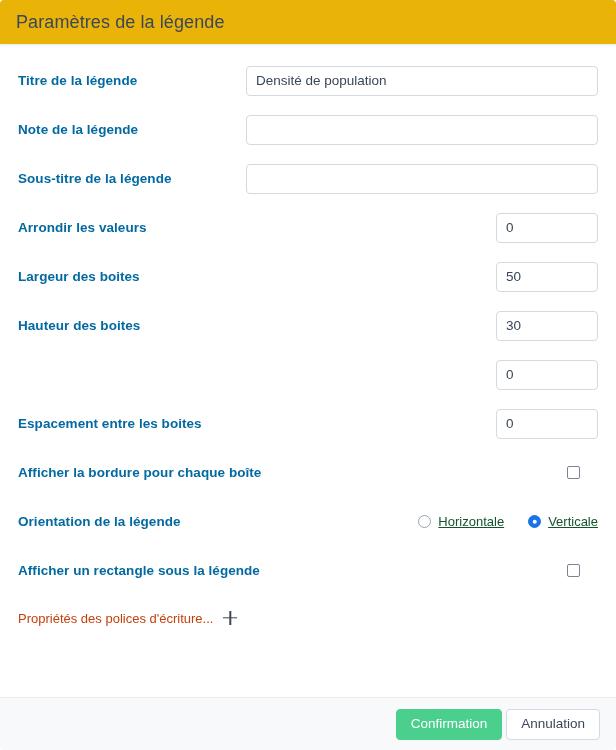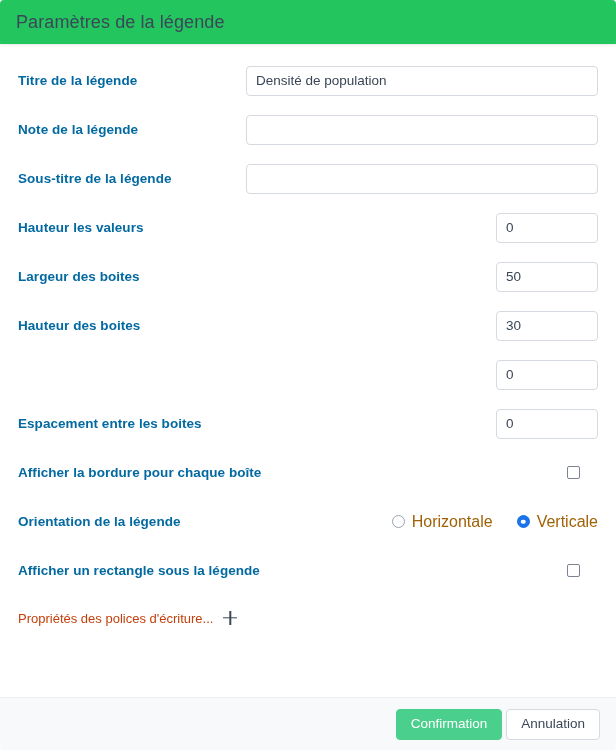--- a/index.html
+++ b/index.html
@@ -19,21 +19,21 @@
     height: 750px;
     background: #ffffff;
     box-sizing: border-box;
     display: flex;
     flex-direction: column;
   }
   
   .dialog-header {
     height: 44px;
     min-height: 44px;
-    background: #22c55e;
+    background: #eab308;
     display: flex;
     align-items: center;
     padding: 0 16px;
     box-sizing: border-box;
     border-top-left-radius: 4px;
     border-top-right-radius: 4px;
     box-shadow: 0 1px 3px rgba(20, 30, 50, 0.10);
     position: relative;
     z-index: 3;
   }
@@ -147,24 +147,25 @@
     position: absolute;
     left: 50%;
     top: 50%;
     transform: translate(-50%, -50%);
     width: 4.5px;
     height: 4.5px;
     border-radius: 50%;
     background: #ffffff;
   }
   .radio-label {
-    font-size: 16px;
-    color: #a16207;
+    font-size: 13px;
+    color: #14532d;
     font-weight: 400;
     white-space: nowrap;
+    text-decoration: underline;
   }
   
   .expander-row {
     display: flex;
     align-items: center;
     height: 46px;
   }
   .expander-label {
     font-size: 13px;
     font-weight: normal;
@@ -259,21 +260,21 @@
       <input class="text-input" type="text" value="" style="">
     </div>
 
     <div class="row">
       <span class="row-label">Sous-titre de la légende</span>
       <span class="row-spacer"></span>
       <input class="text-input" type="text" value="" style="">
     </div>
 
     <div class="row">
-      <span class="row-label">Hauteur les valeurs</span>
+      <span class="row-label">Arrondir les valeurs</span>
       <span class="row-spacer"></span>
       <input class="num-input" type="text" value="0" style="">
     </div>
 
     <div class="row">
       <span class="row-label">Largeur des boites</span>
       <span class="row-spacer"></span>
       <input class="num-input" type="text" value="50" style="">
     </div>
 

